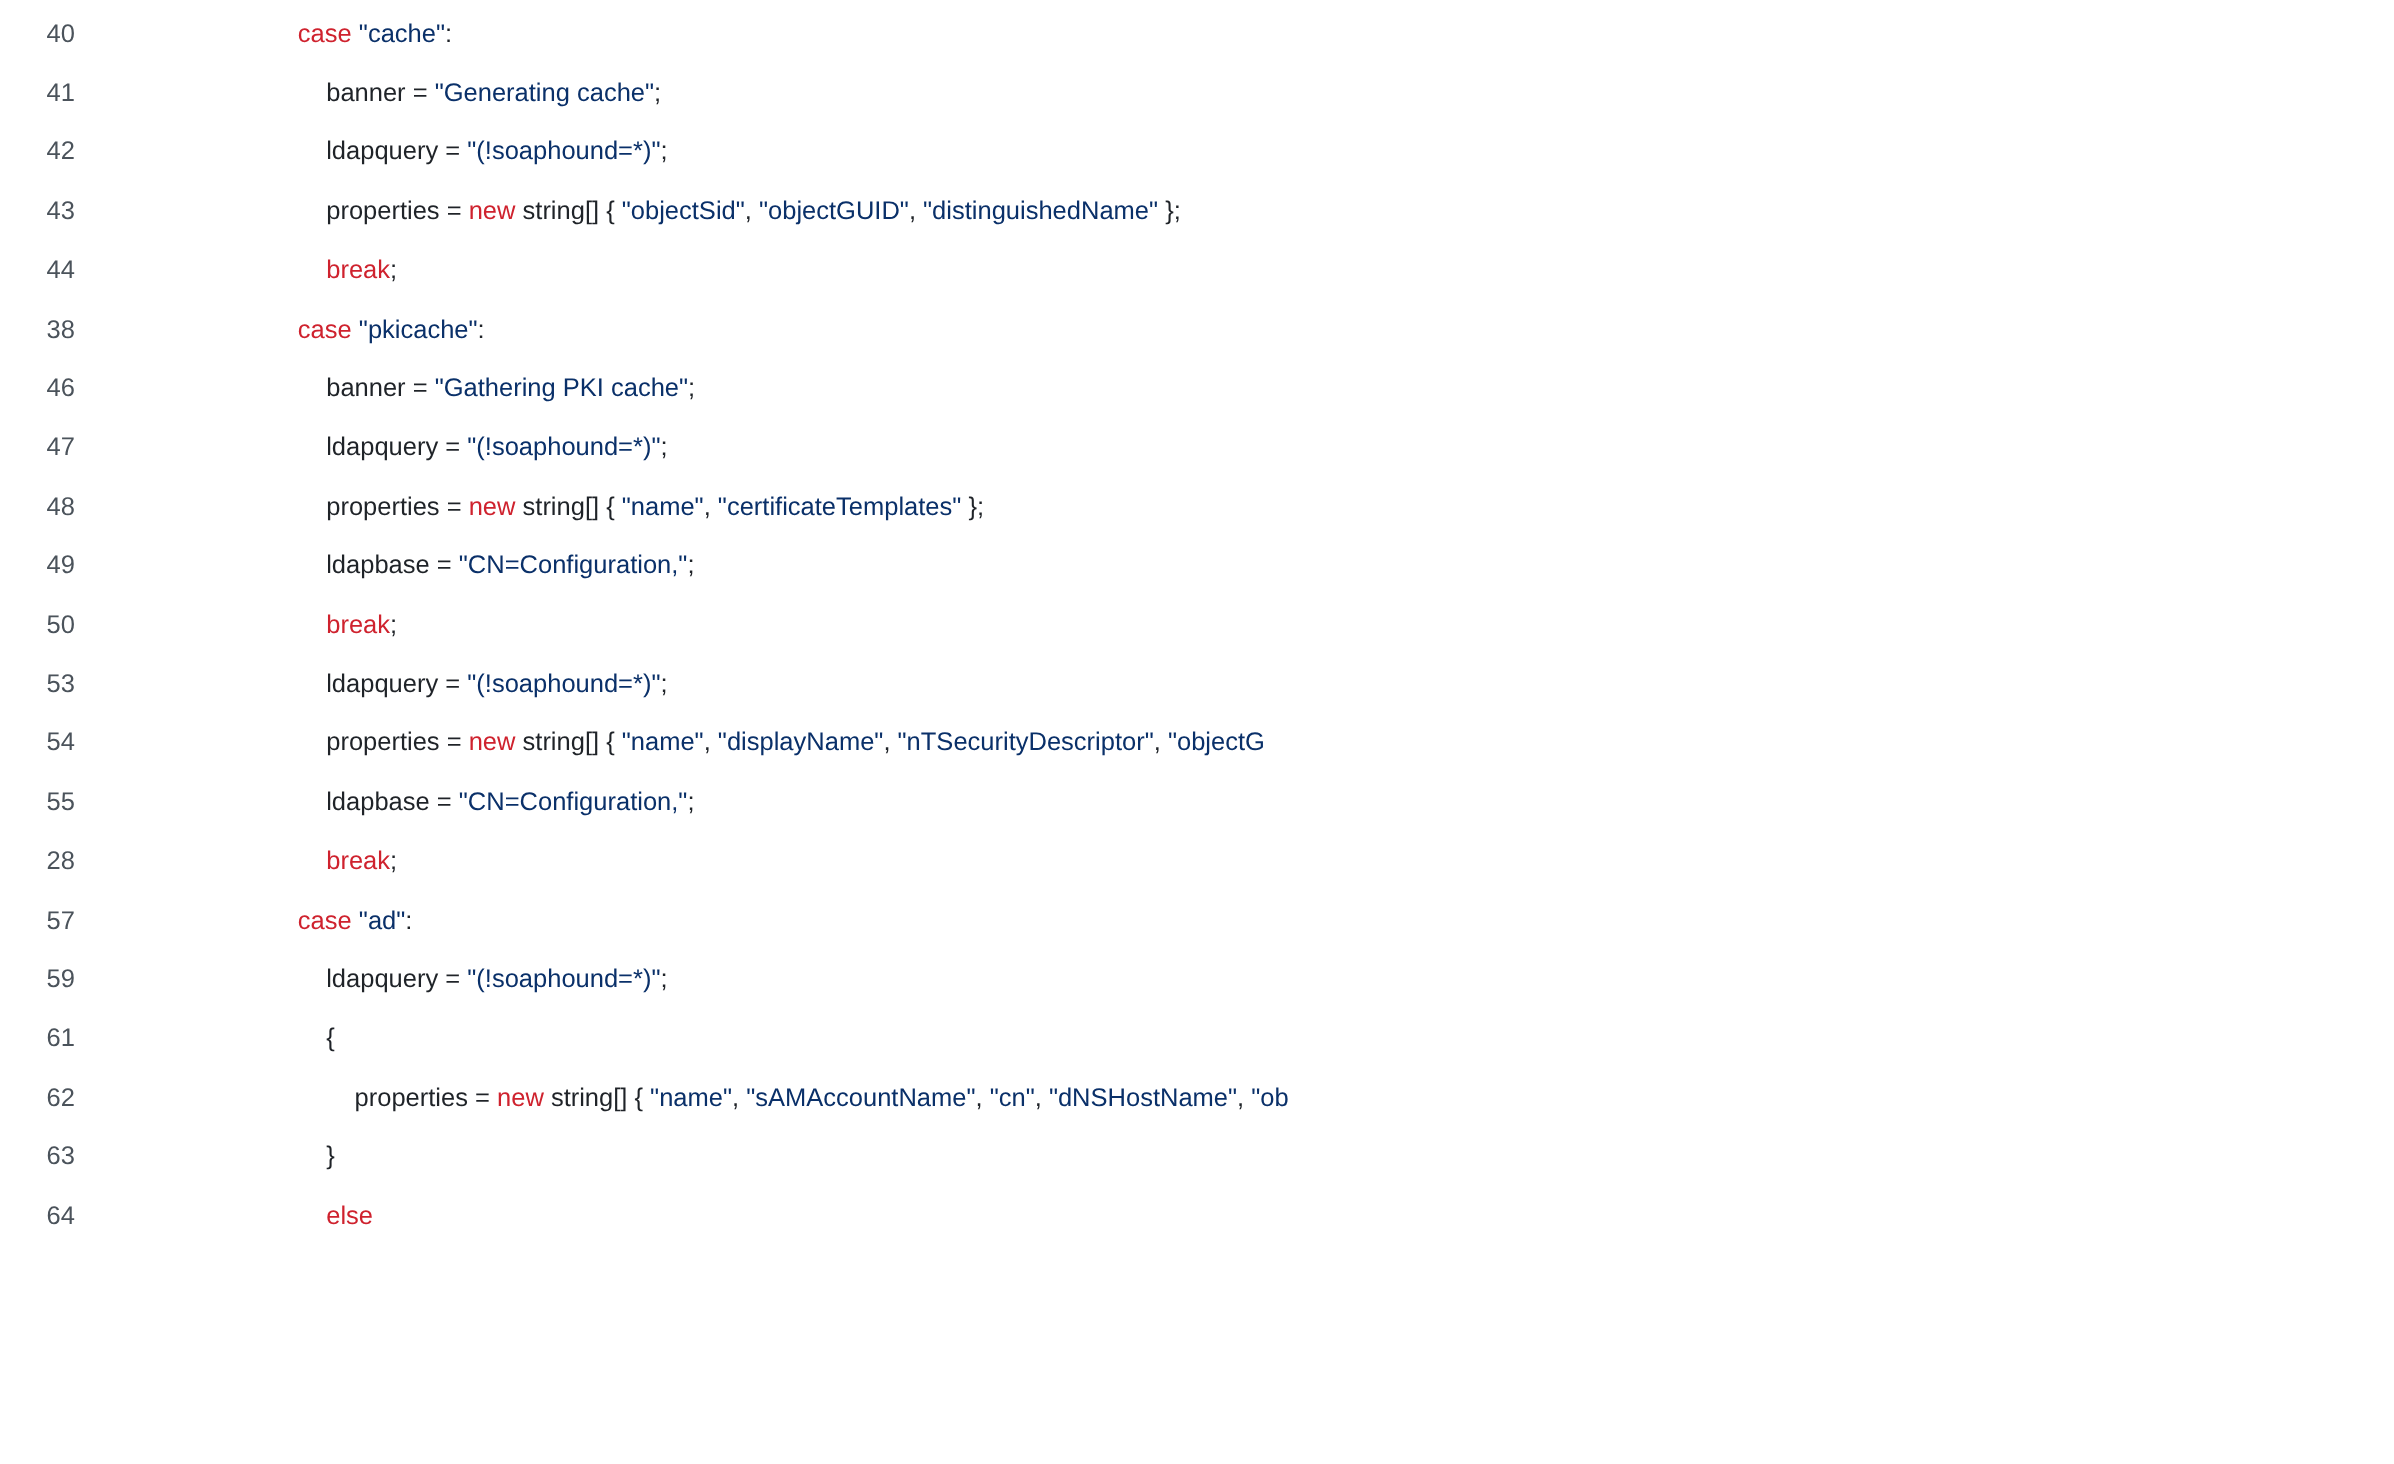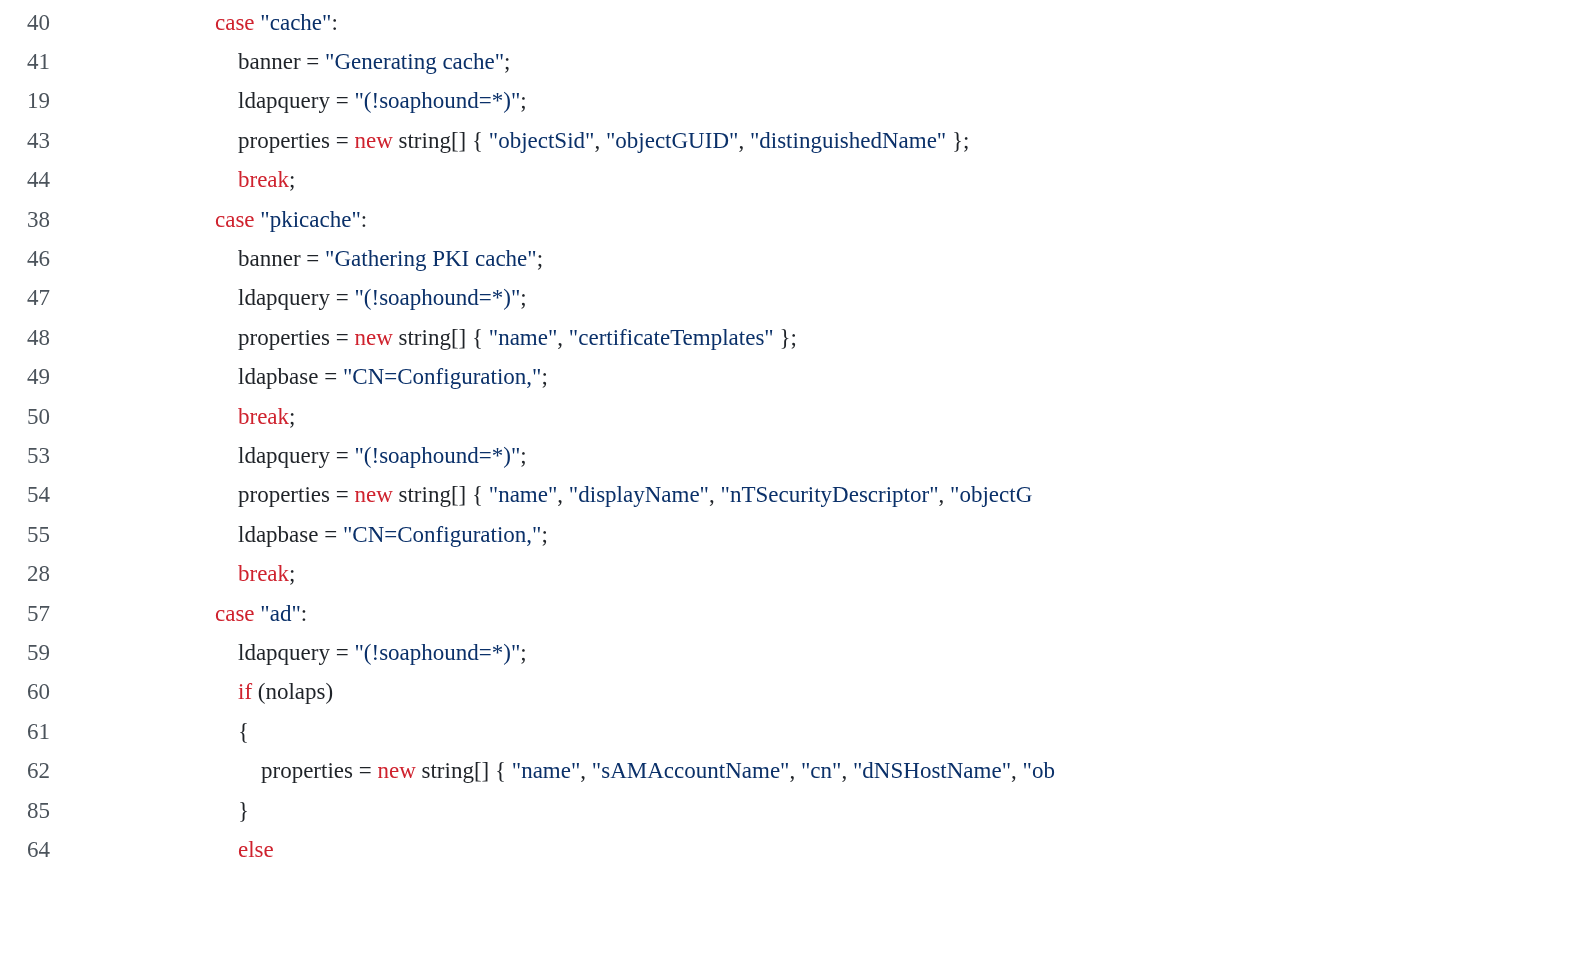--- a/index.html
+++ b/index.html
@@ -10,22 +10,22 @@
   body {
     width: 1596px;
     height: 976px;
     overflow: hidden;
   }
   .code-viewer {
     width: 1340px;
     height: 976px;
     overflow: hidden;
     background: var(--bg, #ffffff);
-    font-family: Liberation Serif, serif;
-    font-size: 23px;
+    font-family: Liberation Sans, sans-serif;
+    font-size: 17px;
     padding-top: 3px;
     box-sizing: border-box;
   }
   .row {
     display: flex;
     height: 39.4px;
     align-items: center;
     white-space: pre;
   }
   .ln {
@@ -45,34 +45,33 @@
   .tok-str { color: var(--str, #0a3069); }
   .tok-pl  { color: var(--pl, #1f2328); }
 </style>
 </head>
 <body>
 
 <div class="code-viewer">
   <div>
       <div class="row"><div class="ln">40</div><div class="code"><span>                </span><span class="tok-kw">case</span><span class="tok-pl"> </span><span class="tok-str">"cache"</span><span class="tok-pl">:</span></div></div>
       <div class="row"><div class="ln">41</div><div class="code"><span>                    </span><span class="tok-pl">banner = </span><span class="tok-str">"Generating cache"</span><span class="tok-pl">;</span></div></div>
-      <div class="row"><div class="ln">19</div><div class="code"><span>                    </span><span class="tok-pl">ldapquery = </span><span class="tok-str">"(!soaphound=*)"</span><span class="tok-pl">;</span></div></div>
+      <div class="row"><div class="ln">42</div><div class="code"><span>                    </span><span class="tok-pl">ldapquery = </span><span class="tok-str">"(!soaphound=*)"</span><span class="tok-pl">;</span></div></div>
       <div class="row"><div class="ln">43</div><div class="code"><span>                    </span><span class="tok-pl">properties = </span><span class="tok-kw">new</span><span class="tok-pl"> string[] { </span><span class="tok-str">"objectSid"</span><span class="tok-pl">, </span><span class="tok-str">"objectGUID"</span><span class="tok-pl">, </span><span class="tok-str">"distinguishedName"</span><span class="tok-pl"> };</span></div></div>
       <div class="row"><div class="ln">44</div><div class="code"><span>                    </span><span class="tok-kw">break</span><span class="tok-pl">;</span></div></div>
       <div class="row"><div class="ln">38</div><div class="code"><span>                </span><span class="tok-kw">case</span><span class="tok-pl"> </span><span class="tok-str">"pkicache"</span><span class="tok-pl">:</span></div></div>
       <div class="row"><div class="ln">46</div><div class="code"><span>                    </span><span class="tok-pl">banner = </span><span class="tok-str">"Gathering PKI cache"</span><span class="tok-pl">;</span></div></div>
       <div class="row"><div class="ln">47</div><div class="code"><span>                    </span><span class="tok-pl">ldapquery = </span><span class="tok-str">"(!soaphound=*)"</span><span class="tok-pl">;</span></div></div>
       <div class="row"><div class="ln">48</div><div class="code"><span>                    </span><span class="tok-pl">properties = </span><span class="tok-kw">new</span><span class="tok-pl"> string[] { </span><span class="tok-str">"name"</span><span class="tok-pl">, </span><span class="tok-str">"certificateTemplates"</span><span class="tok-pl"> };</span></div></div>
       <div class="row"><div class="ln">49</div><div class="code"><span>                    </span><span class="tok-pl">ldapbase = </span><span class="tok-str">"CN=Configuration,"</span><span class="tok-pl">;</span></div></div>
       <div class="row"><div class="ln">50</div><div class="code"><span>                    </span><span class="tok-kw">break</span><span class="tok-pl">;</span></div></div>
       <div class="row"><div class="ln">53</div><div class="code"><span>                    </span><span class="tok-pl">ldapquery = </span><span class="tok-str">"(!soaphound=*)"</span><span class="tok-pl">;</span></div></div>
       <div class="row"><div class="ln">54</div><div class="code"><span>                    </span><span class="tok-pl">properties = </span><span class="tok-kw">new</span><span class="tok-pl"> string[] { </span><span class="tok-str">"name"</span><span class="tok-pl">, </span><span class="tok-str">"displayName"</span><span class="tok-pl">, </span><span class="tok-str">"nTSecurityDescriptor"</span><span class="tok-pl">, </span><span class="tok-str">"objectG</span></div></div>
       <div class="row"><div class="ln">55</div><div class="code"><span>                    </span><span class="tok-pl">ldapbase = </span><span class="tok-str">"CN=Configuration,"</span><span class="tok-pl">;</span></div></div>
       <div class="row"><div class="ln">28</div><div class="code"><span>                    </span><span class="tok-kw">break</span><span class="tok-pl">;</span></div></div>
       <div class="row"><div class="ln">57</div><div class="code"><span>                </span><span class="tok-kw">case</span><span class="tok-pl"> </span><span class="tok-str">"ad"</span><span class="tok-pl">:</span></div></div>
       <div class="row"><div class="ln">59</div><div class="code"><span>                    </span><span class="tok-pl">ldapquery = </span><span class="tok-str">"(!soaphound=*)"</span><span class="tok-pl">;</span></div></div>
-      <div class="row"><div class="ln">60</div><div class="code"><span>                    </span><span class="tok-kw">if</span><span class="tok-pl"> (nolaps)</span></div></div>
       <div class="row"><div class="ln">61</div><div class="code"><span>                    </span><span class="tok-pl">{</span></div></div>
       <div class="row"><div class="ln">62</div><div class="code"><span>                        </span><span class="tok-pl">properties = </span><span class="tok-kw">new</span><span class="tok-pl"> string[] { </span><span class="tok-str">"name"</span><span class="tok-pl">, </span><span class="tok-str">"sAMAccountName"</span><span class="tok-pl">, </span><span class="tok-str">"cn"</span><span class="tok-pl">, </span><span class="tok-str">"dNSHostName"</span><span class="tok-pl">, </span><span class="tok-str">"ob</span></div></div>
-      <div class="row"><div class="ln">85</div><div class="code"><span>                    </span><span class="tok-pl">}</span></div></div>
+      <div class="row"><div class="ln">63</div><div class="code"><span>                    </span><span class="tok-pl">}</span></div></div>
       <div class="row"><div class="ln">64</div><div class="code"><span>                    </span><span class="tok-kw">else</span></div></div>
     </div>
 </div>
 
 </body></html>

